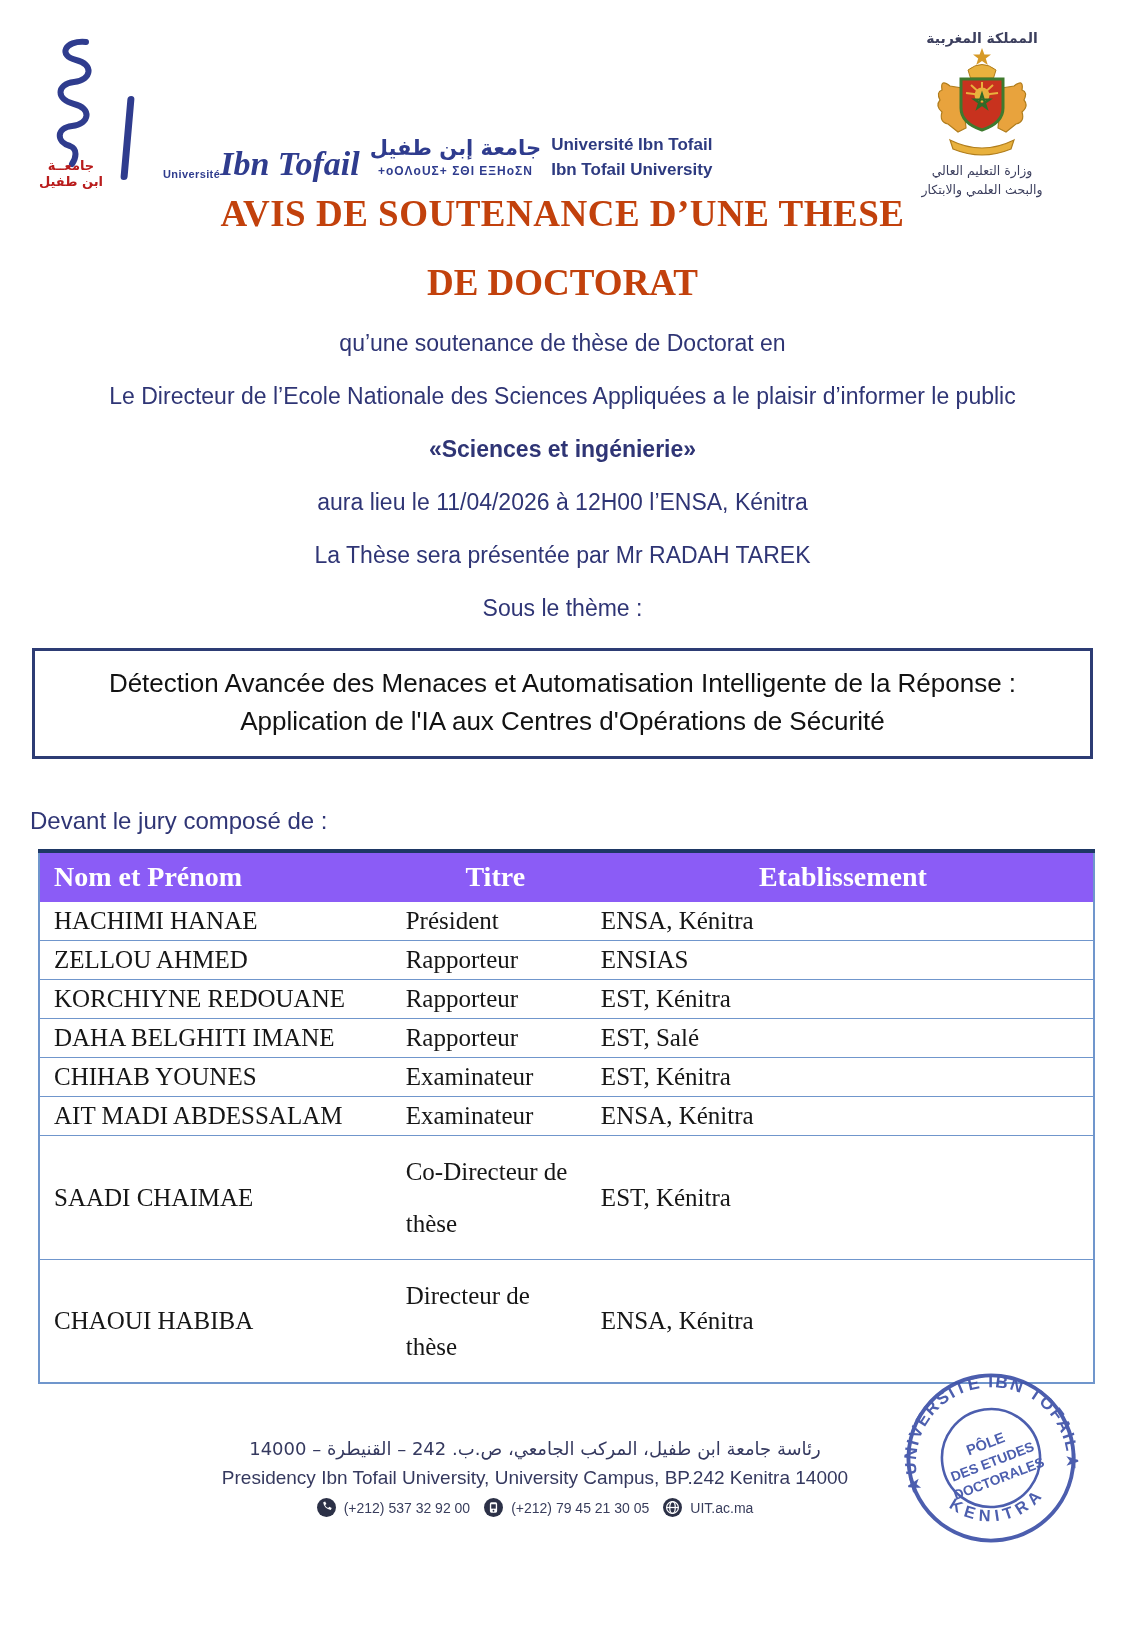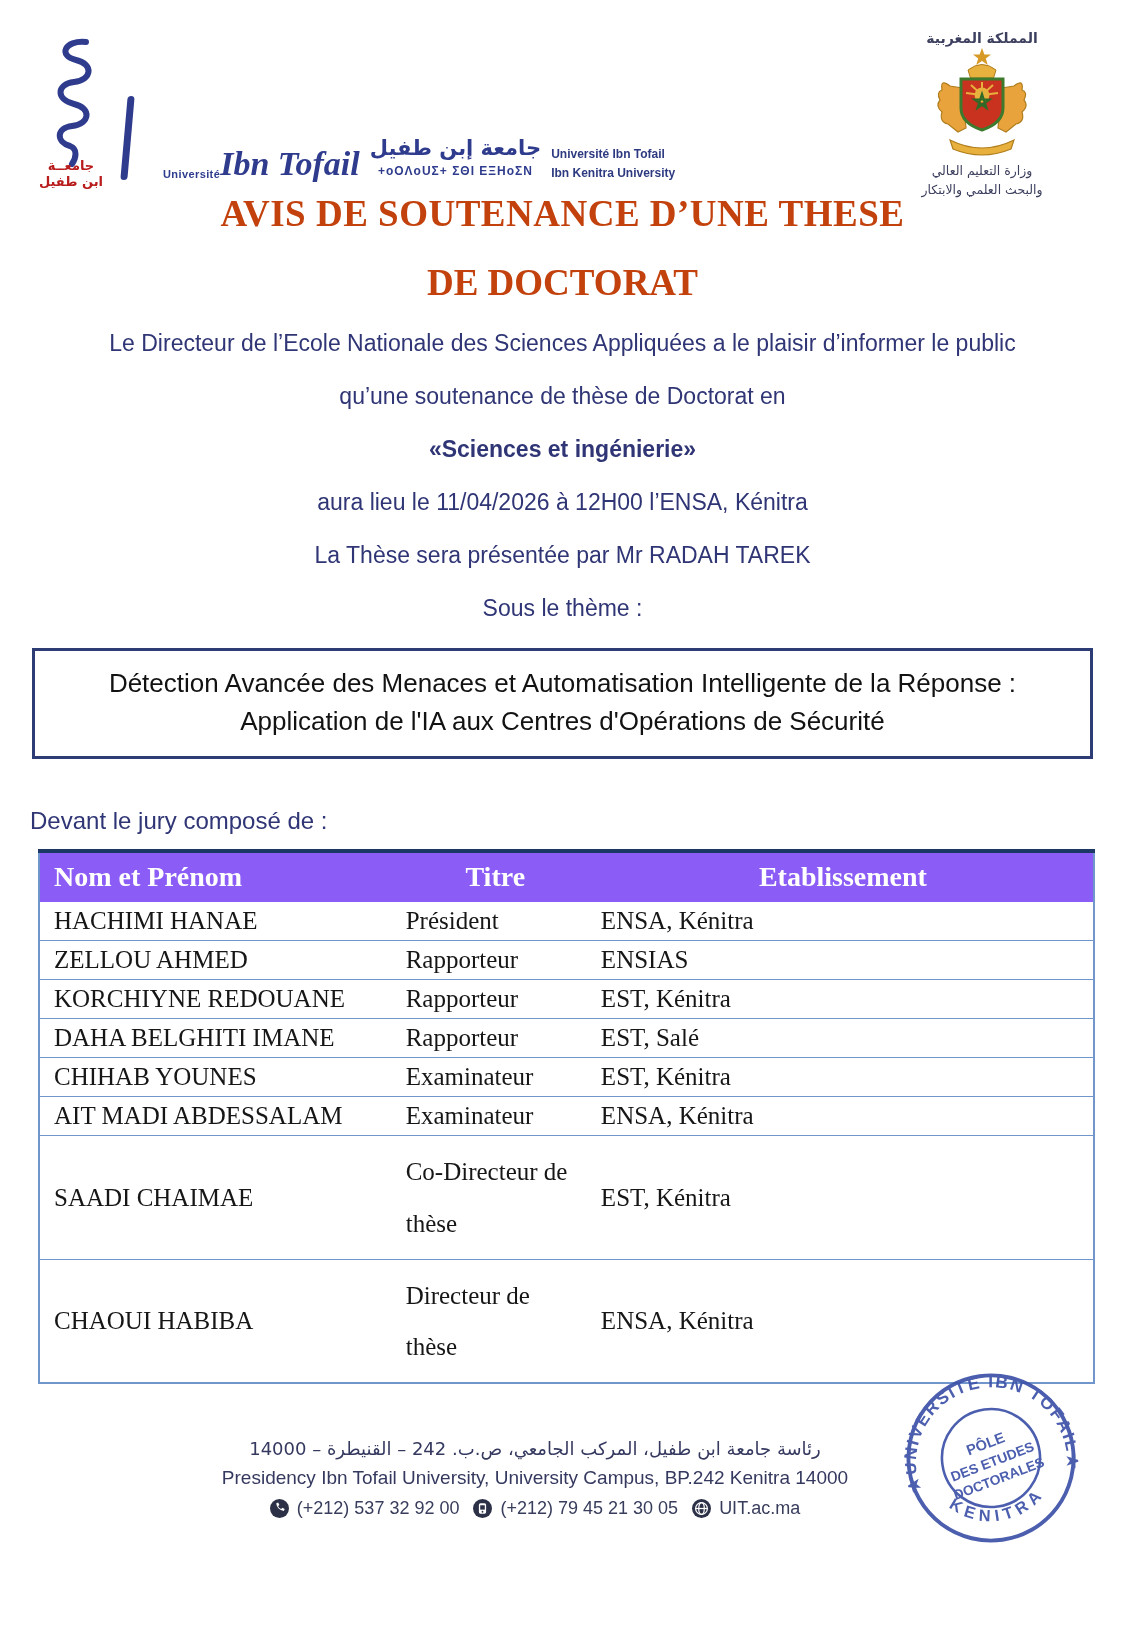--- a/index.html
+++ b/index.html
@@ -21,21 +21,21 @@
   .squiggle-wrap .small-ar { position: absolute; left: -6px; bottom: -4px; font-size: 13px; line-height: 1.25; color: #b91c1c; text-align: center; width: 70px; font-weight: bold; }
   .script-block { display: flex; align-items: flex-end; gap: 6px; padding-bottom: 6px; }
   .alif { width: 7px; height: 84px; background: #2f3c8e; border-radius: 4px; transform: skewX(-5deg); }
   .script-inner { display: flex; flex-direction: row; align-items: flex-end; }
   .univ-small { font-size: 11px; font-weight: bold; letter-spacing: .4px; margin-left: 26px; }
   .script-name { font-family: "Liberation Serif", serif; font-style: italic; font-weight: bold; font-size: 34px; line-height: .9; }
   .arabic-block { display: flex; flex-direction: column; align-items: center; padding-bottom: 8px; gap: 4px; }
   .arabic-name { font-size: 21px; font-weight: bold; color: #2f3c8e; }
   .tifinagh { font-size: 12px; font-weight: bold; letter-spacing: 1px; color: #2f3c8e; }
   .names-block { display: flex; flex-direction: column; padding-bottom: 6px; gap: 5px; }
-  .names-block div { font-size: 12px; font-weight: bold; color: #2d3a80; }
+  .names-block div { font-size: 17px; font-weight: bold; color: #2d3a80; }
 
   .logo-right { display: flex; flex-direction: column; align-items: center; width: 170px; margin-top: 2px; }
   .kingdom { font-size: 14px; color: #3c3f5e; font-weight: bold; margin-bottom: 2px; }
   .ministry { font-size: 12.5px; color: #3c3f5e; text-align: center; line-height: 1.5; margin-top: 2px; }
 
   
   .main-title { text-align: center; color: #c2410c; font-family: "Liberation Serif", serif; font-weight: bold; }
   .main-title .t1 { font-size: 37px; letter-spacing: .5px; }
   .main-title .t2 { font-size: 37px; margin-top: 26px; }
 
@@ -63,21 +63,21 @@
   table.jury tr.tall td.t { line-height: 2.05; padding-top: 10px; padding-bottom: 10px; }
 
   
   .stamp { position: absolute; left: 905px; top: 1372px; width: 172px; height: 172px; transform: rotate(-8deg); opacity: .92; }
 
   
   .footer { position: absolute; left: 0; top: 1438px; width: 1070px; text-align: center; color: #35395f; }
   .footer .f-ar { font-size: 18px; margin-bottom: 8px; }
   .footer .f-en { font-size: 19px; margin-bottom: 9px; }
   .contacts { display: flex; justify-content: center; align-items: center; gap: 14px; }
-  .contact-item { display: flex; align-items: center; gap: 8px; font-size: 18px; color: #383d5c; }
+  .contact-item { display: flex; align-items: center; gap: 8px; font-size: 14px; color: #383d5c; }
   .contact-item + .contact-item { }
 </style>
 </head>
 <body>
 
 <div class="page">
 
   <div class="header">
 
     <div class="logo-left">
@@ -96,21 +96,21 @@
           <div class="univ-small">Université</div>
           <div class="script-name">Ibn Tofail</div>
         </div>
       </div>
       <div class="arabic-block">
         <div class="arabic-name ar">جامعة إبن طفيل</div>
         <div class="tifinagh">+oOΛoUΣ+ ΣΘΙ ΕΞΗoΣΝ</div>
       </div>
       <div class="names-block">
         <div>Université Ibn Tofail</div>
-        <div>Ibn Kenitra University</div>
+        <div>Ibn Tofail University</div>
       </div>
     </div>
 
     <div class="logo-right">
       <div class="kingdom ar">المملكة المغربية</div>
       <svg width="104" height="112" viewBox="0 0 104 112">
 
         <polygon points="52,0 54.4,6.5 61,6.5 55.8,10.5 57.8,17 52,13 46.2,17 48.2,10.5 43,6.5 49.6,6.5" fill="#d79a27"></polygon>
         <path d="M38,22 q14,-11 28,0 l-2.5,8 h-23 z" fill="#e8b13d" stroke="#b07d1c" stroke-width="1"></path>
 
@@ -138,22 +138,22 @@
       </div>
     </div>
   </div>
 
   <div class="main-title">
     <div class="t1">AVIS DE SOUTENANCE D’UNE THESE</div>
     <div class="t2">DE DOCTORAT</div>
   </div>
 
   <div class="intro">
+    <p>qu’une soutenance de thèse de Doctorat en</p>
     <p>Le Directeur de l’Ecole Nationale des Sciences Appliquées a le plaisir d’informer le public</p>
-    <p>qu’une soutenance de thèse de Doctorat en</p>
     <p class="field">«Sciences et ingénierie»</p>
     <p>aura lieu le 11/04/2026 à 12H00 l’ENSA, Kénitra</p>
     <p>La Thèse sera présentée par Mr RADAH TAREK</p>
     <p>Sous le thème :</p>
   </div>
 
   <div class="thesis-box">
     <div class="tt">Détection Avancée des Menaces et Automatisation Intelligente de la Réponse : Application de l'IA aux Centres d'Opérations de Sécurité</div>
   </div>
 

